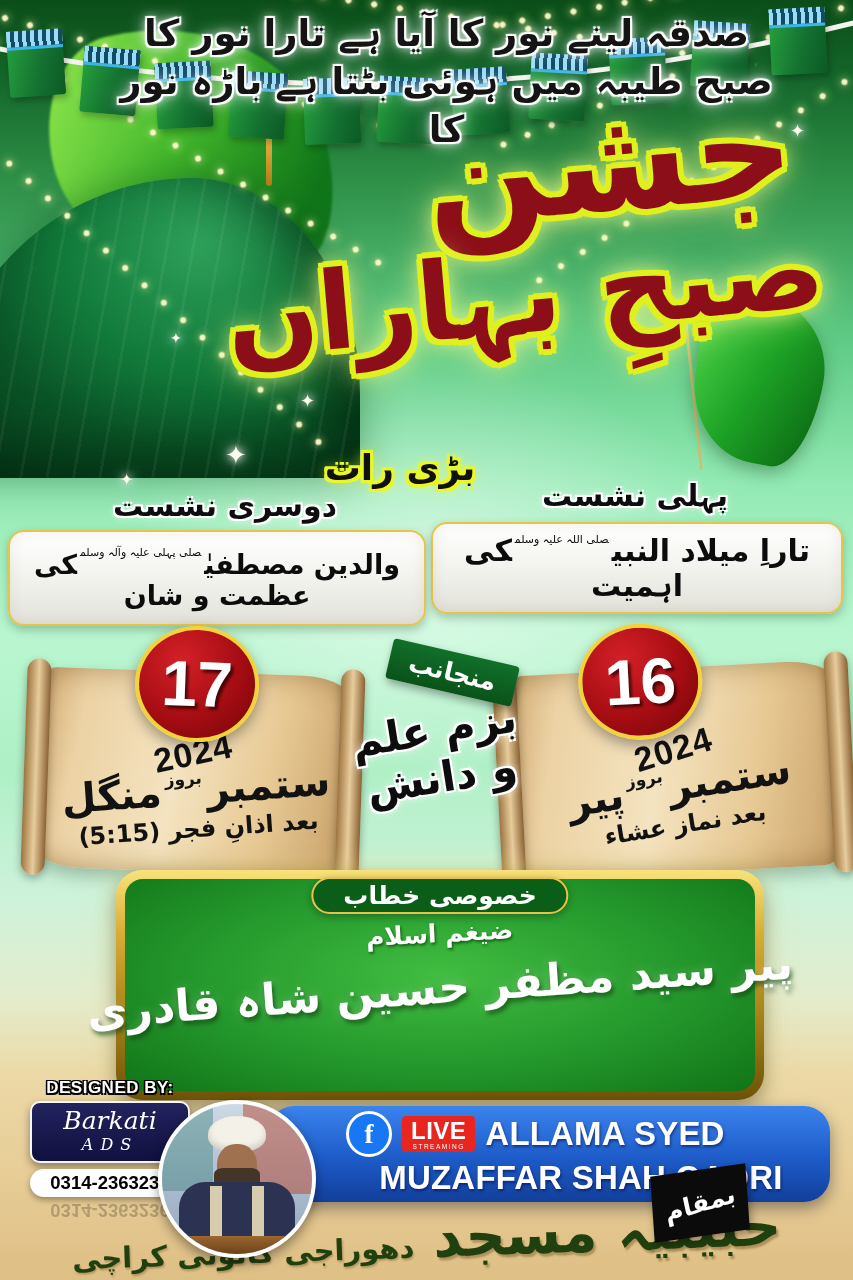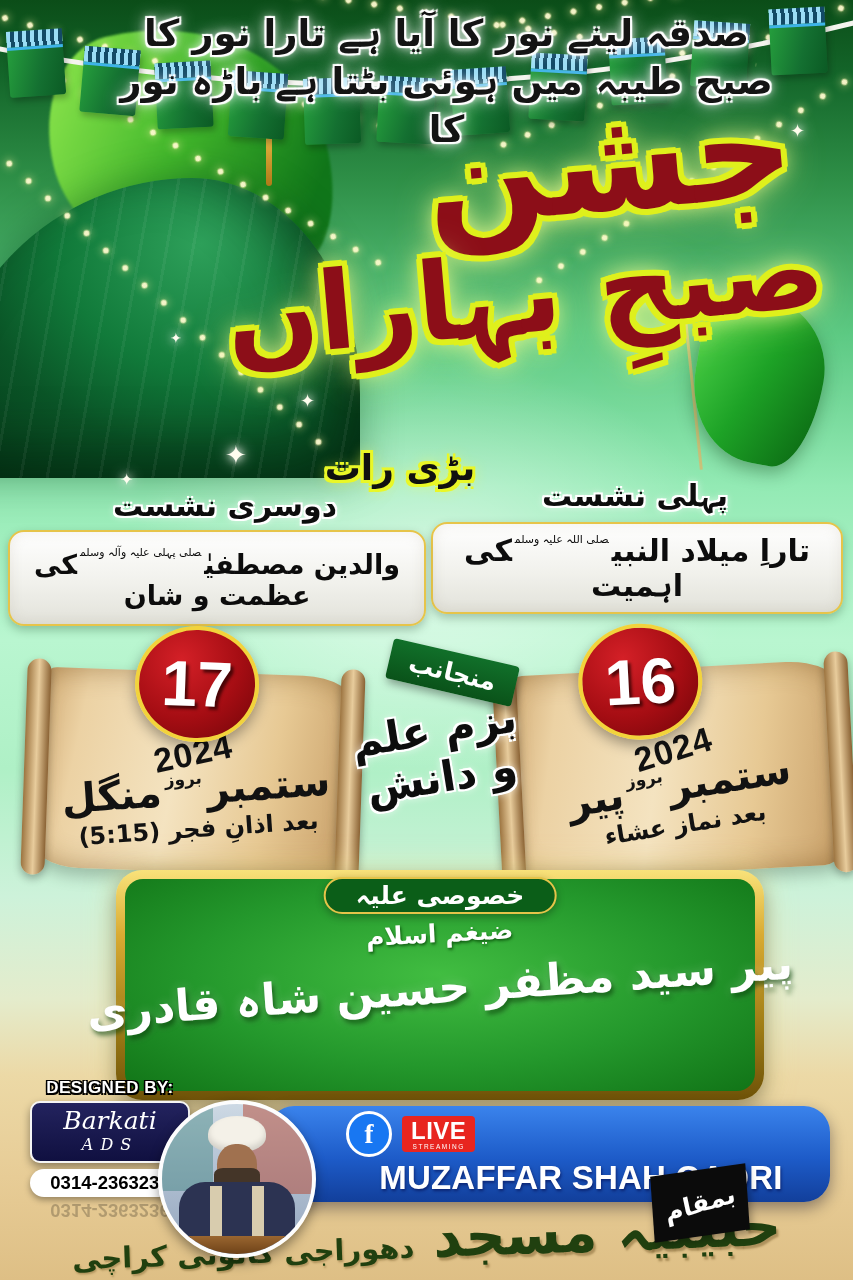--- a/index.html
+++ b/index.html
@@ -297,21 +297,21 @@
       </div>
       <div class="date-time">بعد اذانِ فجر (5:15)</div>
     </div>
   </div>
 
   <div class="org-tag">منجانب</div>
   <div class="org-name">بزم علم و دانش</div>
 
   <div class="banner">
     <div class="banner-inner">
-      <div class="ribbon">خصوصی علیہ</div>
+      <div class="ribbon">خصوصی خطاب</div>
       <div class="honorific">ضیغم اسلام</div>
       <div class="speaker-name">پیر سید مظفر حسین شاہ قادری</div>
     </div>
   </div>
 
   <div class="designer">
     <div class="designed-by">DESIGNED BY:</div>
     <div class="designer-card">
       <div class="designer-name">Barkati</div>
       <div class="designer-suffix">ADS</div>
@@ -320,20 +320,21 @@
     <div class="phone-reflection">0314-2363236</div>
   </div>
 
   <div class="live-bar">
     <div class="live-row">
       <div class="fb-icon">f</div>
       <div class="live-badge">
         <div class="live-word">LIVE</div>
         <div class="streaming-word">STREAMING</div>
       </div>
+      <div class="live-line">ALLAMA SYED</div>
     </div>
     <div class="live-line live-line2">MUZAFFAR SHAH QADRI</div>
   </div>
 
   <div class="photo">
     <span class="ph-red"></span>
     <span class="ph-teal"></span>
     <span class="ph-turban"></span>
     <span class="ph-face"></span>
     <span class="ph-beard"></span>

